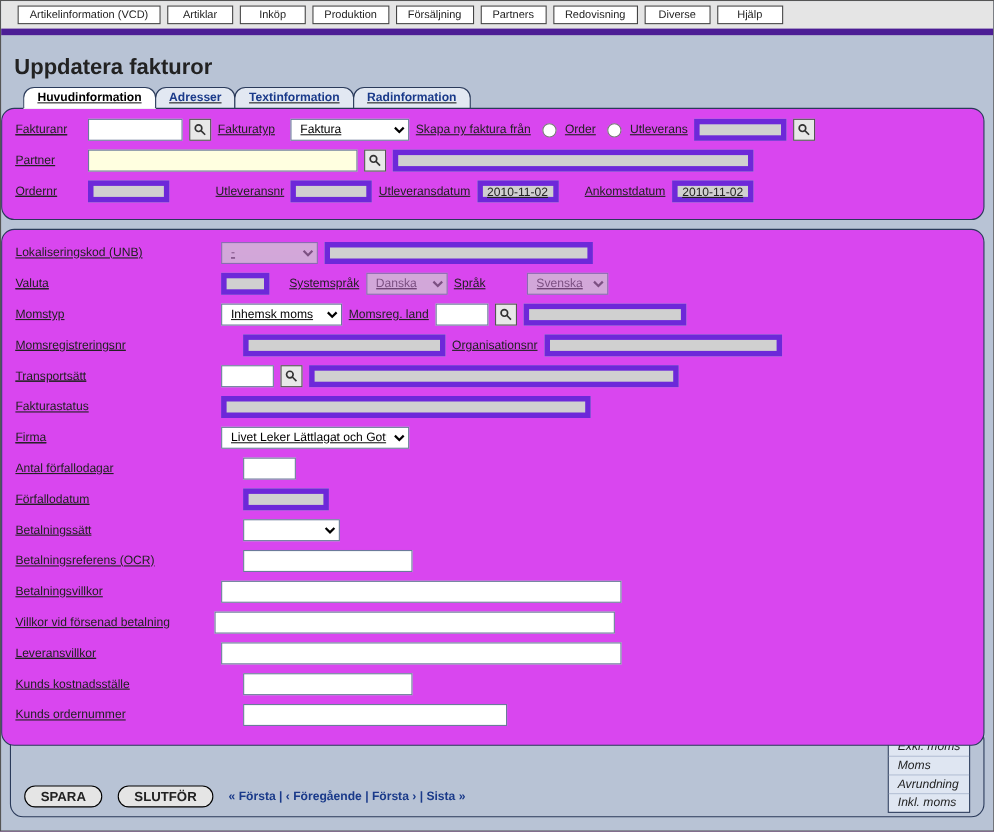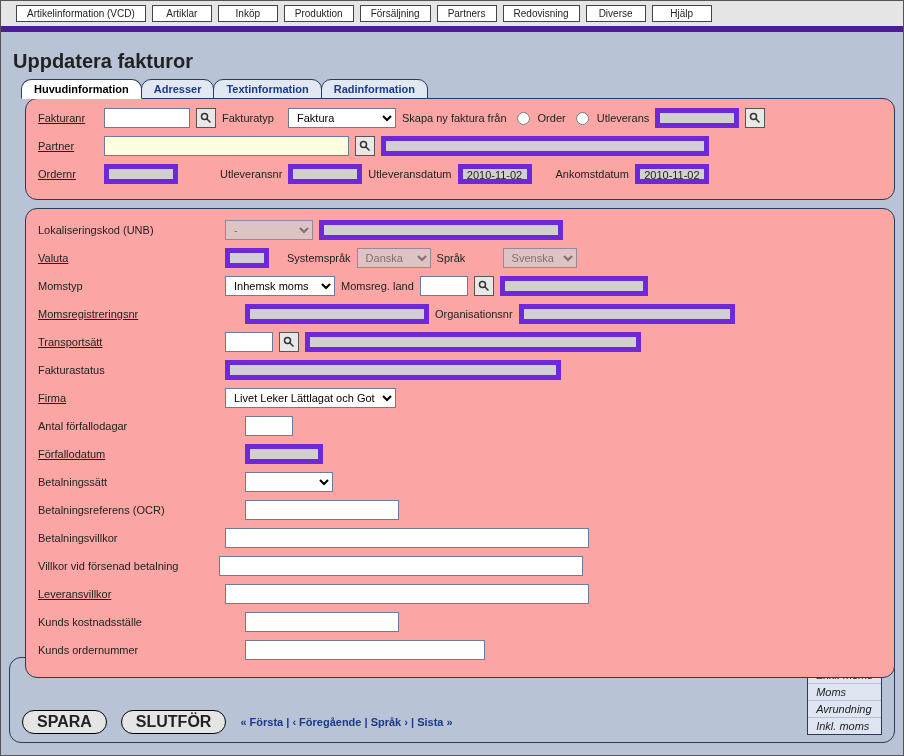--- a/index.html
+++ b/index.html
@@ -50,20 +50,21 @@
     padding: 18px 12px 6px 12px;
   }
   
   .tabrow {
     display: flex;
     align-items: flex-start;
     padding-left: 20px;
     margin-bottom: -1px;
     position: relative;
     z-index: 2;
+    text-decoration: underline;
   }
   .tab {
     padding: 3px 12px;
     border: 1px solid var(--border-panel);
     border-top-left-radius: 10px;
     border-top-right-radius: 10px;
     background: var(--bg-tab-inactive);
     font-weight: bold;
     color: var(--link);
     cursor: pointer;
@@ -71,27 +72,28 @@
     border-bottom: 1px solid var(--border-panel);
   }
   .tab.active {
     background: #fff;
     color: #000;
     border-bottom: 1px solid #fff;
     z-index: 3;
   }
   
   .panel {
-    background: #fca5a5;
+    background: #d946ef;
     border: 1px solid var(--border-panel);
     border-radius: 12px;
-    margin: 0 8px 8px 24px;
+    margin: 0 8px 8px 0;
     padding: 10px 12px;
     position: relative;
     z-index: 1;
+    text-decoration: underline;
   }
   .panel.tight { padding: 8px 12px; }
   
   .frow {
     display: flex;
     align-items: center;
     gap: 6px;
     margin-bottom: 6px;
     min-height: 22px;
   }
@@ -163,21 +165,21 @@
     align-items: center;
     gap: 14px;
   }
   .pillbtn {
     border: 1px solid #000;
     border-radius: 14px;
     padding: 2px 14px;
     font-weight: bold;
     background: #e5e5e5;
     cursor: pointer;
-    font-size: 16px;
+    font-size: 12px;
   }
   .pager a { color: var(--link); font-weight: bold; text-decoration: none; }
   .pager { color: var(--link); font-weight: bold; }
 </style>
 </head>
 <body>
 
 <div class="menubar">
   <div class="menu-btn">Artikelinformation (VCD)</div>
   <div class="menu-btn">Artiklar</div>
@@ -377,18 +379,18 @@
     <div>Inkl. moms</div>
   </div>
   <div class="actionbar">
     <span class="pillbtn">SPARA</span>
     <span class="pillbtn">SLUTFÖR</span>
     <span class="pager">
       <a href="#">« Första</a>
       <span> | </span>
       <a href="#">‹ Föregående</a>
       <span> | </span>
-      <a href="#">Språk ›</a>
+      <a href="#">Första ›</a>
       <span> | </span>
       <a href="#">Sista »</a>
     </span>
   </div>
 </div>
 
 </body></html>

